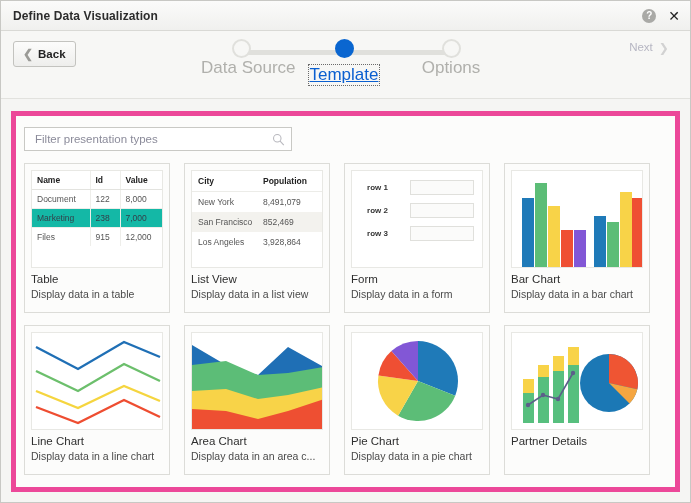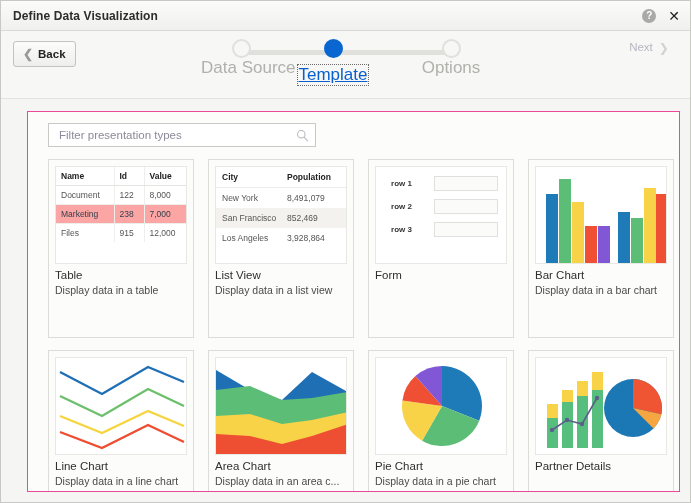--- a/index.html
+++ b/index.html
@@ -87,31 +87,30 @@
   }
   .step.active .dot { background:#0a66d0; border-color:#0a66d0; }
   .step .label {
     margin-top:7px; font-size:17px; color:#b0b0ac; white-space:nowrap;
   }
   .step.active .label {
     color:#0a5fd0; text-decoration:underline;
     outline:1px dotted #6a6a6a; display:inline-block; padding:0 1px;
   }
   .step-1 { left:0; }
-  .step-2 { left:92px; }
+  .step-2 { left:103px; }
   .step-3 { left:210px; }
 
   
   .body-area { flex:1; padding:12px 10px 10px 10px; overflow:hidden; }
   .panel {
     height:100%; background:#fcfcfb;
-    border:1px solid #ec4899;
-    padding:11px 12px 0 20px;
+    border:5px solid #ec4899;
+    padding:11px 12px 0 8px;
     overflow:hidden;
-    margin-left:16px;
   }
   .filter-row { margin-bottom:12px; }
   .filter-box {
     width:268px; height:24px;
     border:1px solid #c9c9c5; background:#fff;
     display:flex; align-items:center; padding:0 6px 0 8px;
   }
   .filter-box input {
     border:none; outline:none; flex:1; font-size:11.5px;
     color:#33333a; font-family:"Liberation Sans",sans-serif;
@@ -120,21 +119,21 @@
   .filter-box input::placeholder { color:#8b8b9a; }
   .search-icon { width:13px;height:13px;flex:0 0 13px; opacity:.55; }
 
   
   .grid {
     display:grid;
     grid-template-columns: repeat(4, 146px);
     gap: 12px 14px;
   }
   .card {
-    width:146px; height:179px;
+    width:146px; height:150px;
     border:1px solid #dcdcd8; background:#fcfcfb;
     padding:6px 6px 4px 6px;
     display:flex; flex-direction:column;
     cursor:pointer;
   }
   .card-visual {
     height:98px; border:1px solid #e8e8e4; background:#fff;
     overflow:hidden; position:relative;
   }
   .card-visual.plain { border:1px solid #e8e8e4; }
@@ -150,21 +149,21 @@
   table.mini { width:100%; border-collapse:collapse; font-size:8.5px; table-layout:fixed; }
   table.mini th {
     font-weight:bold; color:#222; text-align:left;
     padding:4px 5px; border-bottom:1px solid #e3e3df; background:#fff;
     font-size:8.5px;
   }
   table.mini td {
     color:#555; padding:4px 5px; border-bottom:1px solid #eeeeea;
     font-size:8.5px; white-space:nowrap; overflow:hidden;
   }
-  table.mini tr.hl td { background:#fca5a5; color:#33404a; }
+  table.mini tr.hl td { background:#14b8a6; color:#33404a; }
   table.mini th.vline, table.mini td.vline { border-left:1px solid #eeeeea; }
   
   table.listv { width:100%; border-collapse:collapse; table-layout:fixed; }
   table.listv th {
     font-weight:bold; color:#222; text-align:left; padding:5px 6px;
     font-size:8.5px; border-bottom:1px solid #ececE8;
   }
   table.listv th.r { text-align:left; }
   table.listv td { color:#555; padding:5px 6px; font-size:8.5px; white-space:nowrap; }
   table.listv tr.stripe td { background:#f3f2ee; }
@@ -308,20 +307,21 @@
                 <span class="lbl">row 2</span>
                 <span class="inp"></span>
               </div>
               <div class="form-row">
                 <span class="lbl">row 3</span>
                 <span class="inp"></span>
               </div>
             </div>
           </div>
           <div class="card-title">Form</div>
+          <div class="card-desc">Display data in a form</div>
         </div>
 
         <div class="card">
           <div class="card-visual plain">
             <svg width="132" height="96" viewBox="0 0 132 96">
               <g>
                 <rect x="10" y="27" width="12" height="69" fill="#1f7ab8"></rect>
                 <rect x="23" y="12" width="12" height="84" fill="#5cbd77"></rect>
                 <rect x="36" y="35" width="12" height="61" fill="#f8d348"></rect>
                 <rect x="49" y="59" width="12" height="37" fill="#ef4f33"></rect>

